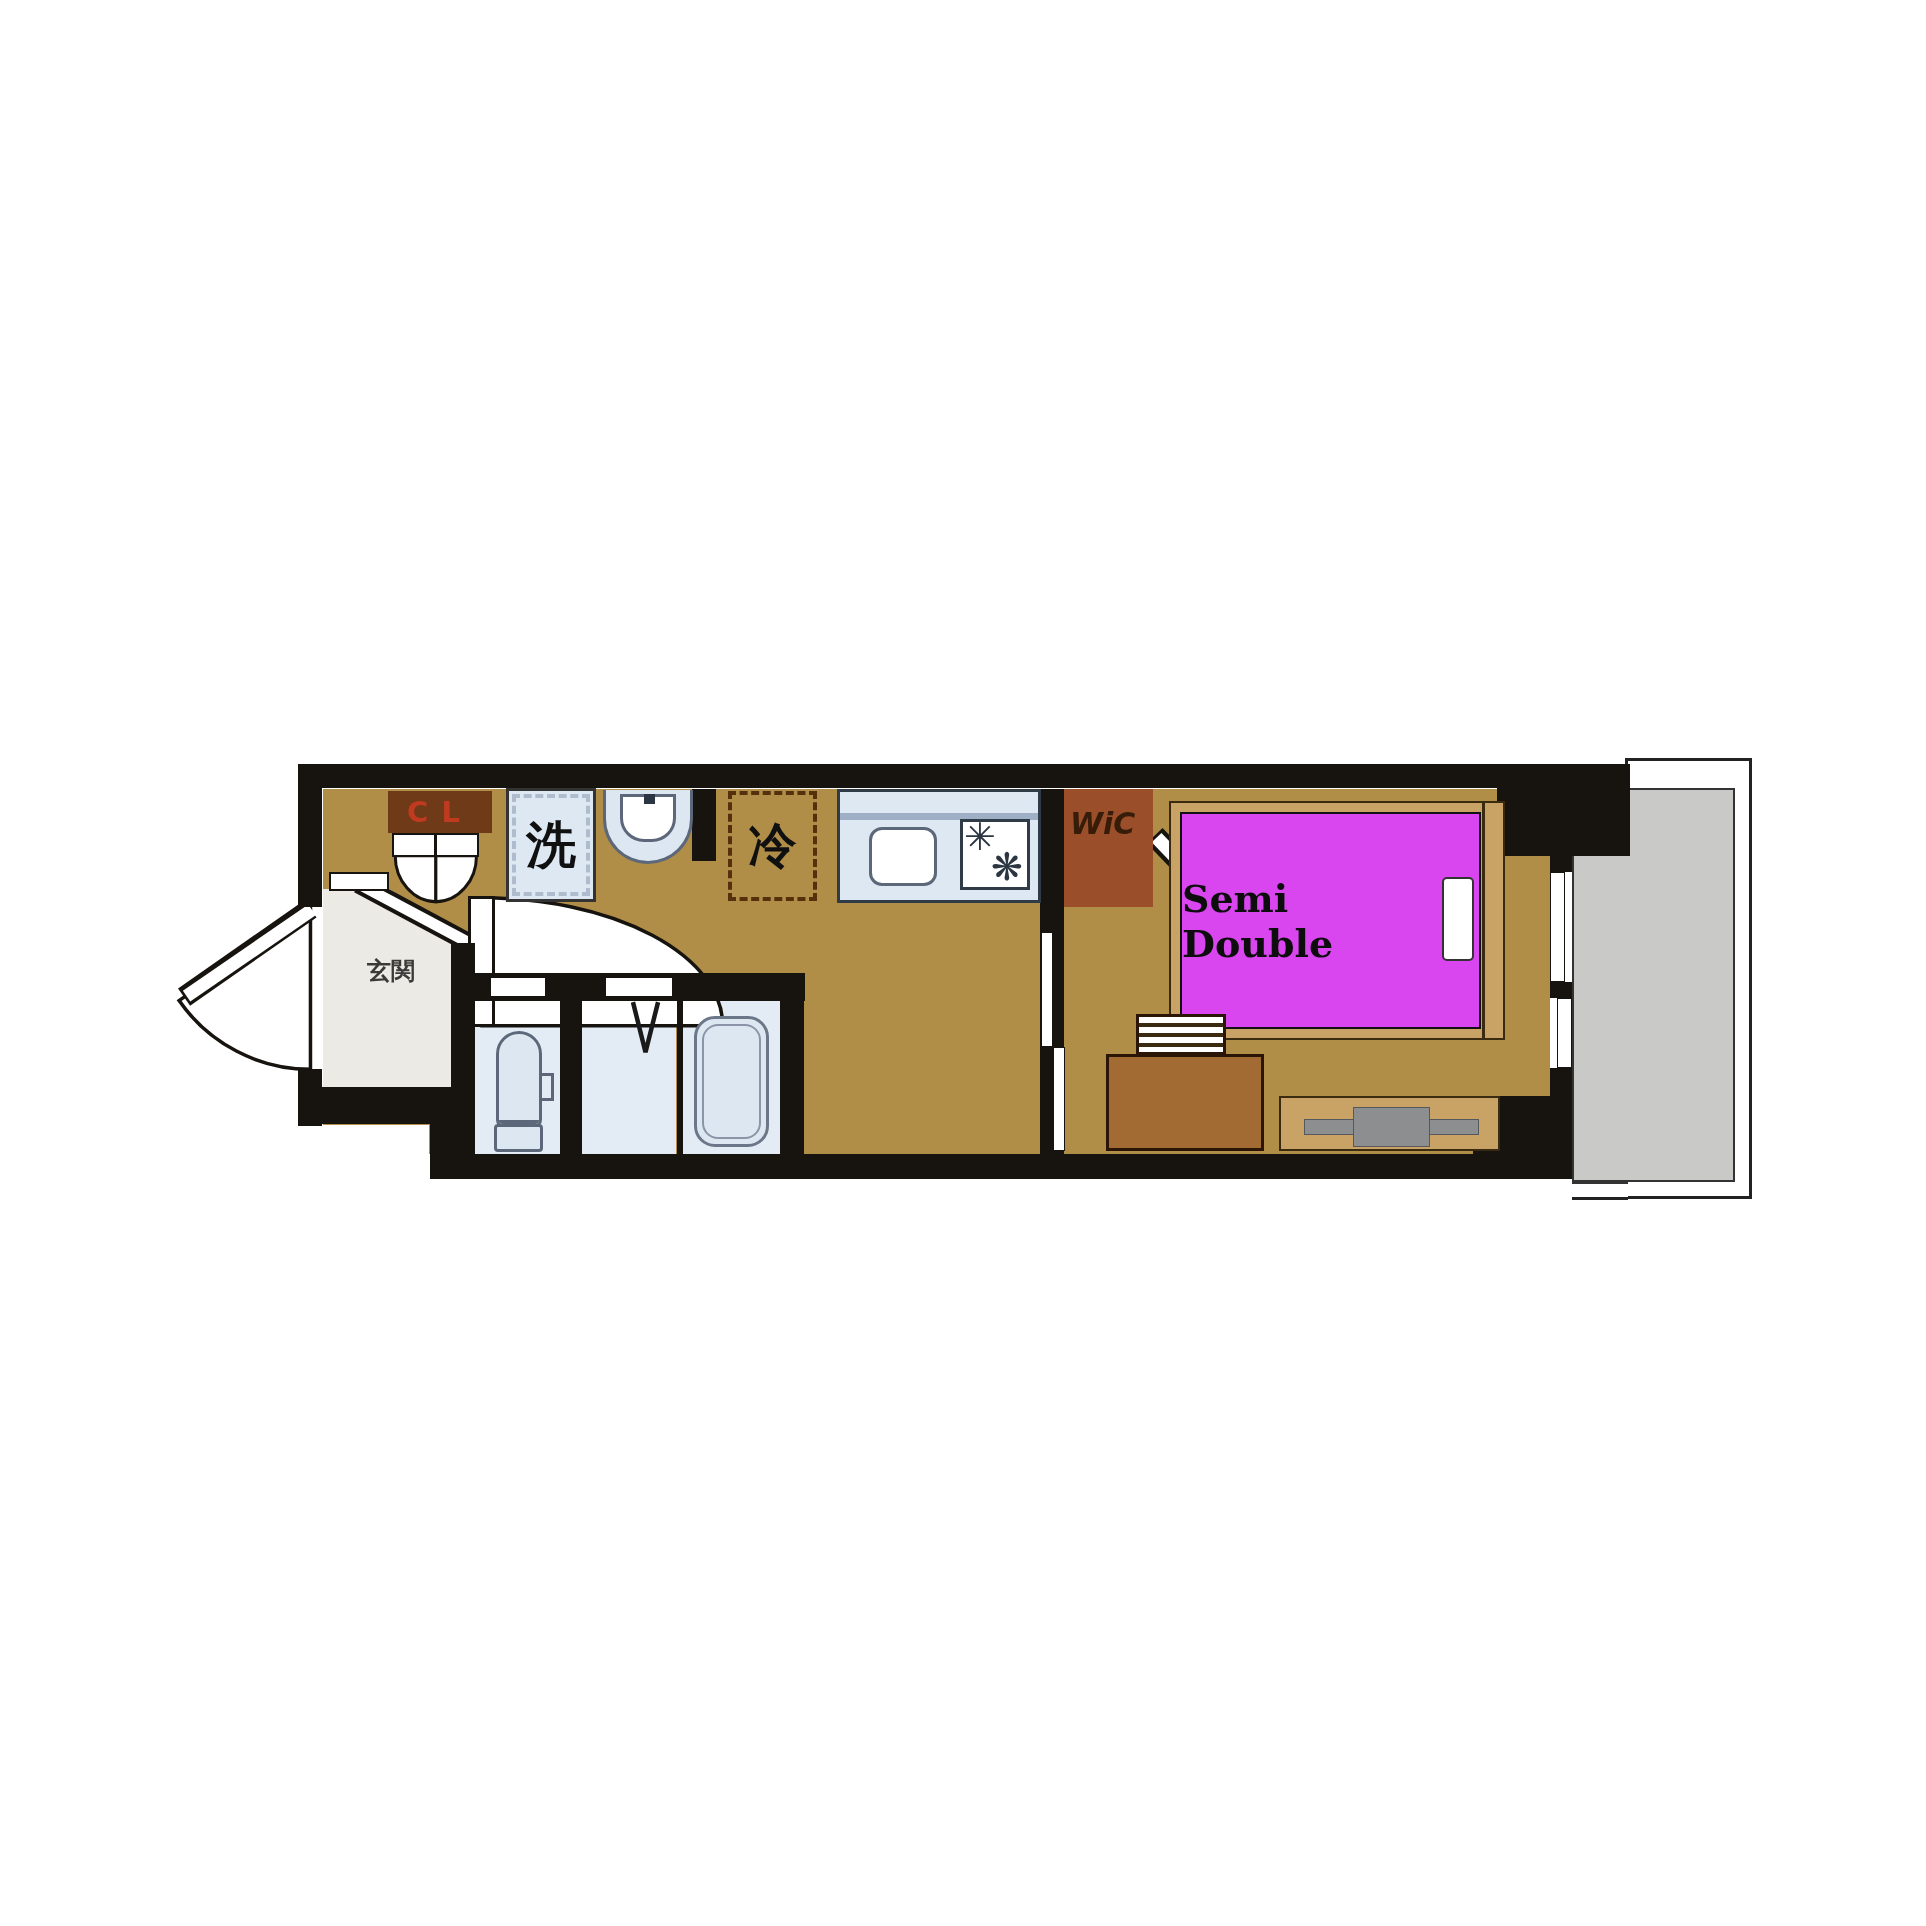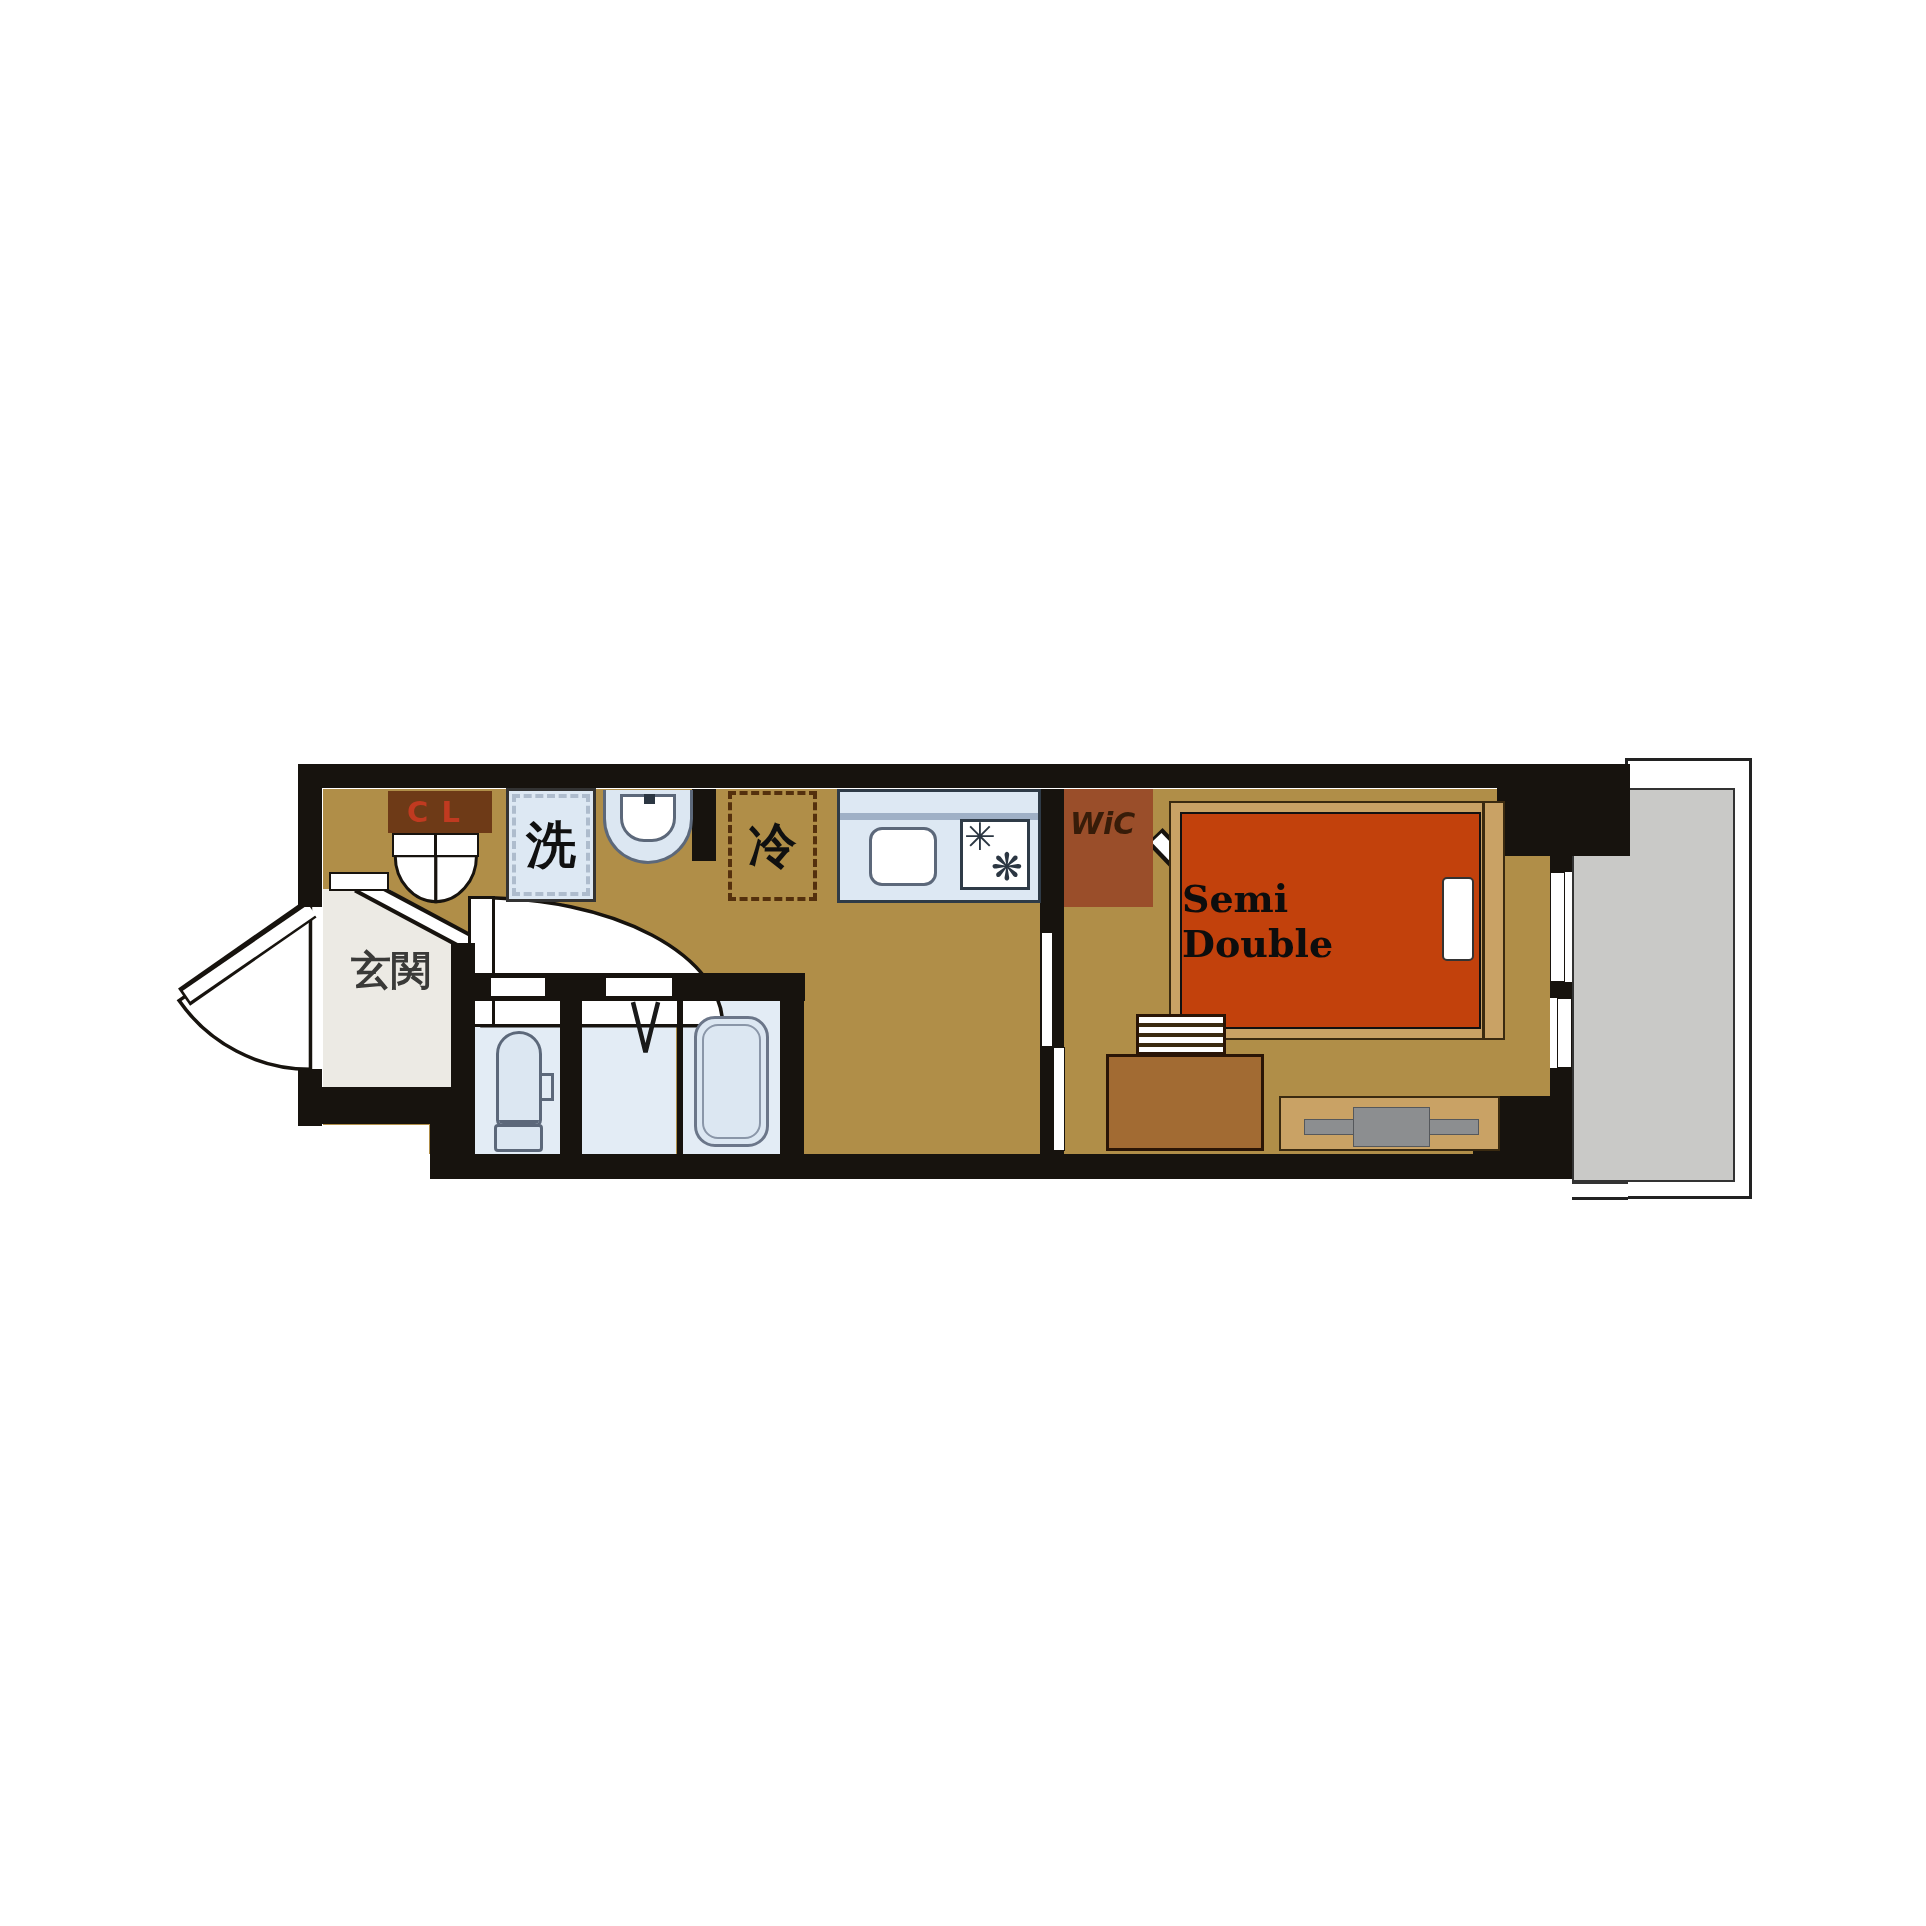--- a/index.html
+++ b/index.html
@@ -139,31 +139,31 @@
   <div class="abs" style="left:694px;top:1016px;width:75px;height:131px;background:var(--fixture_fill);border:3.5px solid #6b7689;border-radius:21px;">
     <div class="abs" style="left:5px;top:5px;right:5px;bottom:5px;border:2.5px solid #8a96a8;border-radius:16px;"></div>
   </div>
 
   <div class="abs" style="left:1064px;top:789px;width:89px;height:118px;background:var(--wic_fill);font-style:italic;">
     <span class="abs" style="left:6px;top:17px;font-weight:bold;font-size:30px;color:var(--wic_text);">WiC</span>
   </div>
 
   <div class="abs" style="left:1169px;top:801px;width:336px;height:239px;background:var(--bed_frame);border:2.5px solid var(--bed_outline);"></div>
   <div class="abs" style="left:1482px;top:801px;width:2.5px;height:239px;background:var(--bed_outline);"></div>
-  <div class="abs label" style="left:1180px;top:812px;width:301px;height:217px;background:#c2410c;border:2.5px solid #111111;">
+  <div class="abs label" style="left:1180px;top:812px;width:301px;height:217px;background:#d946ef;border:2.5px solid #111111;">
     <span style="font-family:'DejaVu Serif','Liberation Serif',serif;font-weight:bold;font-size:38px;color:var(--text_black);margin-right:60px;">Semi Double</span>
   </div>
   <div class="abs" style="left:1442px;top:877px;width:32px;height:84px;background:#ffffff;border:2.5px solid #333333;border-radius:5px;"></div>
 
   <div class="abs" style="left:1136px;top:1014px;width:90px;height:41px;background:#ffffff;border:3px solid var(--desk_outline);
               background-image:repeating-linear-gradient(to bottom,#ffffff 0 6px,#3a2a10 6px 10px);"></div>
   <div class="abs" style="left:1106px;top:1054px;width:158px;height:97px;background:var(--desk_fill);border:3.5px solid var(--desk_outline);"></div>
 
   <div class="abs" style="left:1279px;top:1096px;width:221px;height:55px;background:var(--bed_frame);border:2.5px solid var(--bed_outline);"></div>
   <div class="abs" style="left:1304px;top:1119px;width:175px;height:16px;background:var(--tv_gray);border:1.5px solid #55585c;"></div>
   <div class="abs" style="left:1353px;top:1107px;width:77px;height:40px;background:var(--tv_gray);border:1.5px solid #55585c;"></div>
 
   <div class="abs label" style="left:331px;top:948px;width:120px;height:45px;">
-    <span style="font-size:40px;font-weight:bold;color:var(--label_dark);">玄関</span>
+    <span style="font-size:24px;font-weight:bold;color:var(--label_dark);">玄関</span>
   </div>
 
 </div>
 
 
 </body></html>

